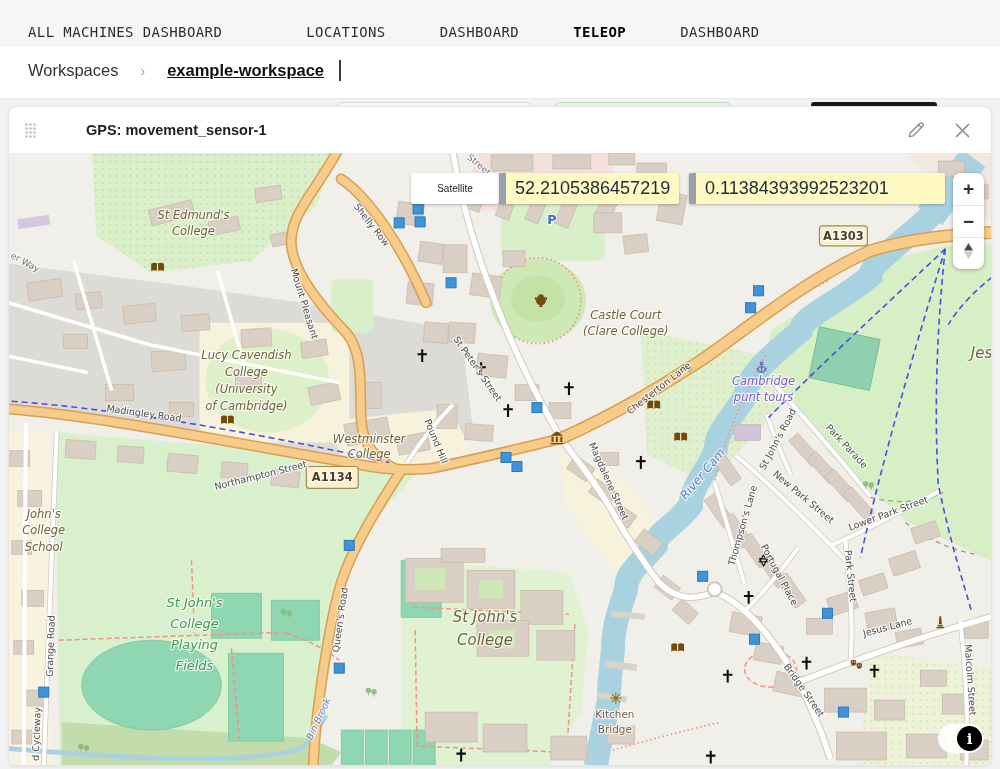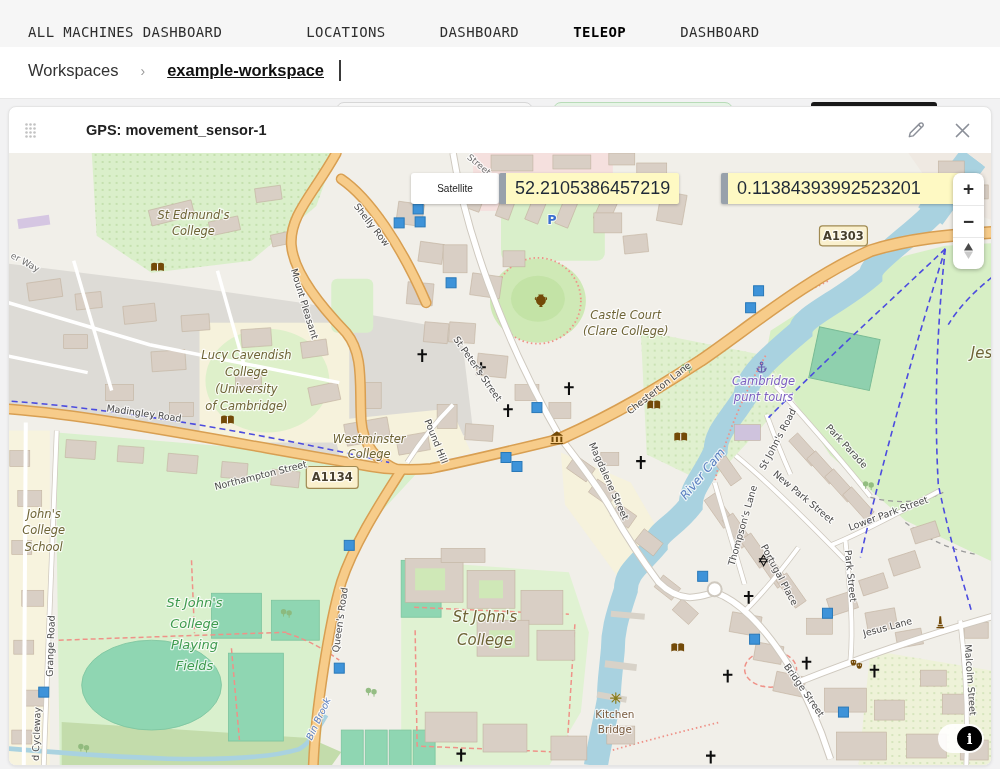--- a/index.html
+++ b/index.html
@@ -48,21 +48,21 @@
   .map{position:absolute;left:0;top:46px;width:982px;height:613px;background:#f1efe9;overflow:hidden;}
   #map-svg{position:absolute;left:0;top:0;width:100%;height:100%;}
 
   .sat-btn{position:absolute;left:402px;top:20px;width:88px;height:31px;background:#fff;border:none;
            border-radius:3px;font-size:10px;color:#222;box-shadow:0 1px 3px rgba(0,0,0,.25);
            cursor:pointer;font-family:"Liberation Sans",sans-serif;}
   .coord{position:absolute;top:20px;height:31px;background:#fef9c3;border:0;border-left:7px solid #98a1ab;
          box-shadow:0 1px 3px rgba(0,0,0,.25);border-radius:2px;box-sizing:border-box;
          padding:0 9px;font-size:18px;color:#1f2937;font-family:"Liberation Sans",sans-serif;}
   .coord.lat{left:490px;width:180px;}
-  .coord.lng{left:680px;width:256px;margin-left:32px;}
+  .coord.lng{left:680px;width:256px;}
 
   .zoomctl{position:absolute;left:944px;top:20px;width:31px;background:#fff;border-radius:8px;
            box-shadow:0 1px 4px rgba(0,0,0,.3);overflow:hidden;}
   .zoomctl button{display:block;width:100%;height:32px;border:none;background:none;cursor:pointer;
                   font-size:19px;font-weight:bold;color:#2d2d2d;padding:0;line-height:30px;}
   .zoomctl button + button{border-top:1px solid #e8e8e8;}
 
   .attrib{position:absolute;right:7px;bottom:13px;height:29px;background:rgba(255,255,255,.9);
           border-radius:15px;display:flex;align-items:center;padding:0 33px 0 13px;
           font-size:14.5px;color:#3a3a3a;}

